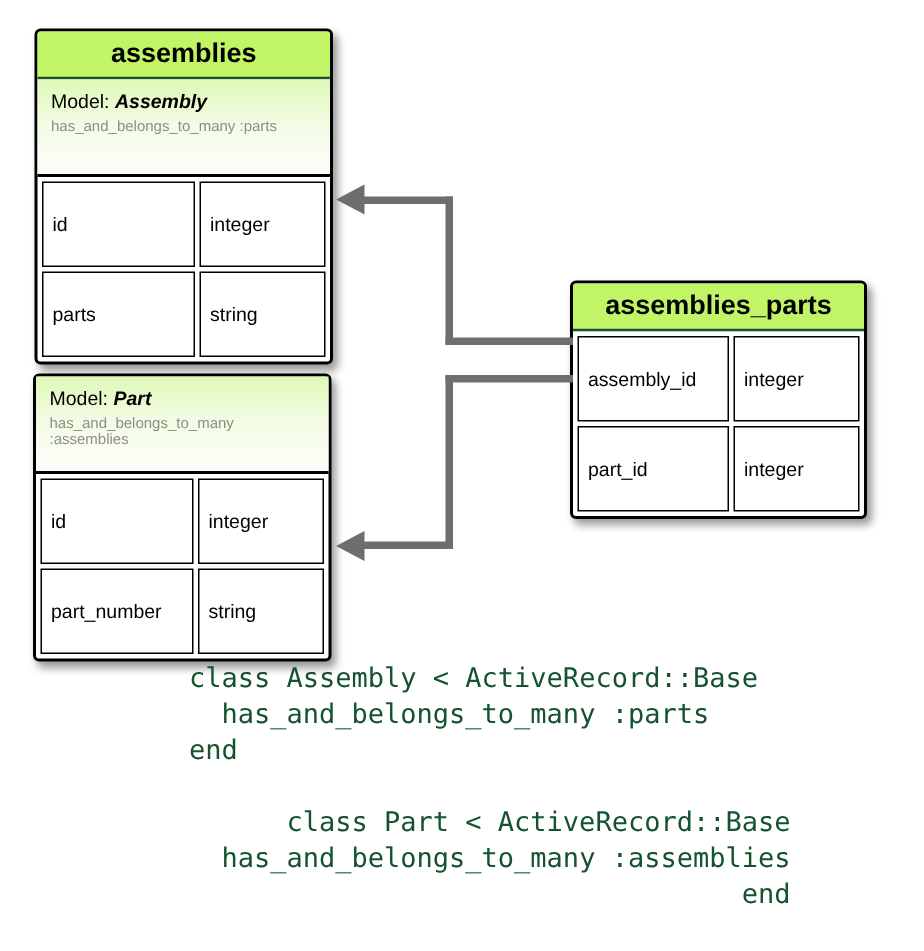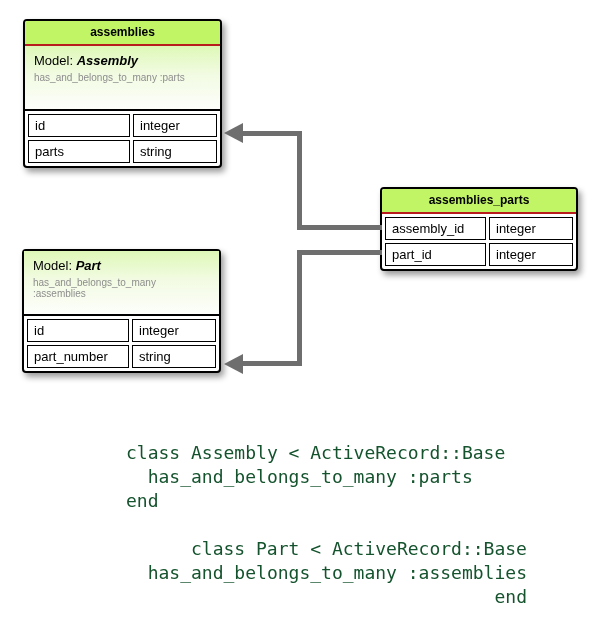--- a/index.html
+++ b/index.html
@@ -21,25 +21,25 @@
   .etable {
     position: absolute;
     background: #ffffff;
     border: 2px solid #000;
     border-radius: 4px;
     box-shadow: 3px 4px 6px rgba(0,0,0,0.40);
     box-sizing: border-box;
   }
   .etable-header {
     background: #c2f566;
-    border-bottom: 2px solid #b91c1c;
+    border-bottom: 2px solid #14532d;
     border-radius: 2px 2px 0 0;
     text-align: center;
     font-weight: bold;
-    font-size: 12px;
+    font-size: 18px;
     padding: 4px 0 5px;
   }
   .model-section {
     height: 56px;
     padding: 7px 9px 0;
     background: linear-gradient(to bottom, #def8b7 0%, #f2fbe2 45%, #fdfefb 100%);
     border-bottom: 2px solid #000;
   }
   .model-line { font-size: 13px; }
   .model-line b { font-weight: bold; font-style: italic; }
@@ -54,21 +54,21 @@
     border-spacing: 3px;
     width: 100%;
     box-sizing: border-box;
   }
   .rowline { display: table-row; }
   .cell {
     display: table-cell;
     border: 1px solid #000;
     background: #fff;
     font-size: 13px;
-    padding: 3px 6px;
+    padding: 20px 6px;
     vertical-align: middle;
   }
   .cell-type { width: 70px; }
 
   
   #tbl-assemblies { left: 23px; top: 19px;  width: 199px; }
   #tbl-parts      { left: 22px; top: 249px; width: 199px; }
   #tbl-assemblies-parts { left: 380px; top: 187px; width: 198px; }
 
   

